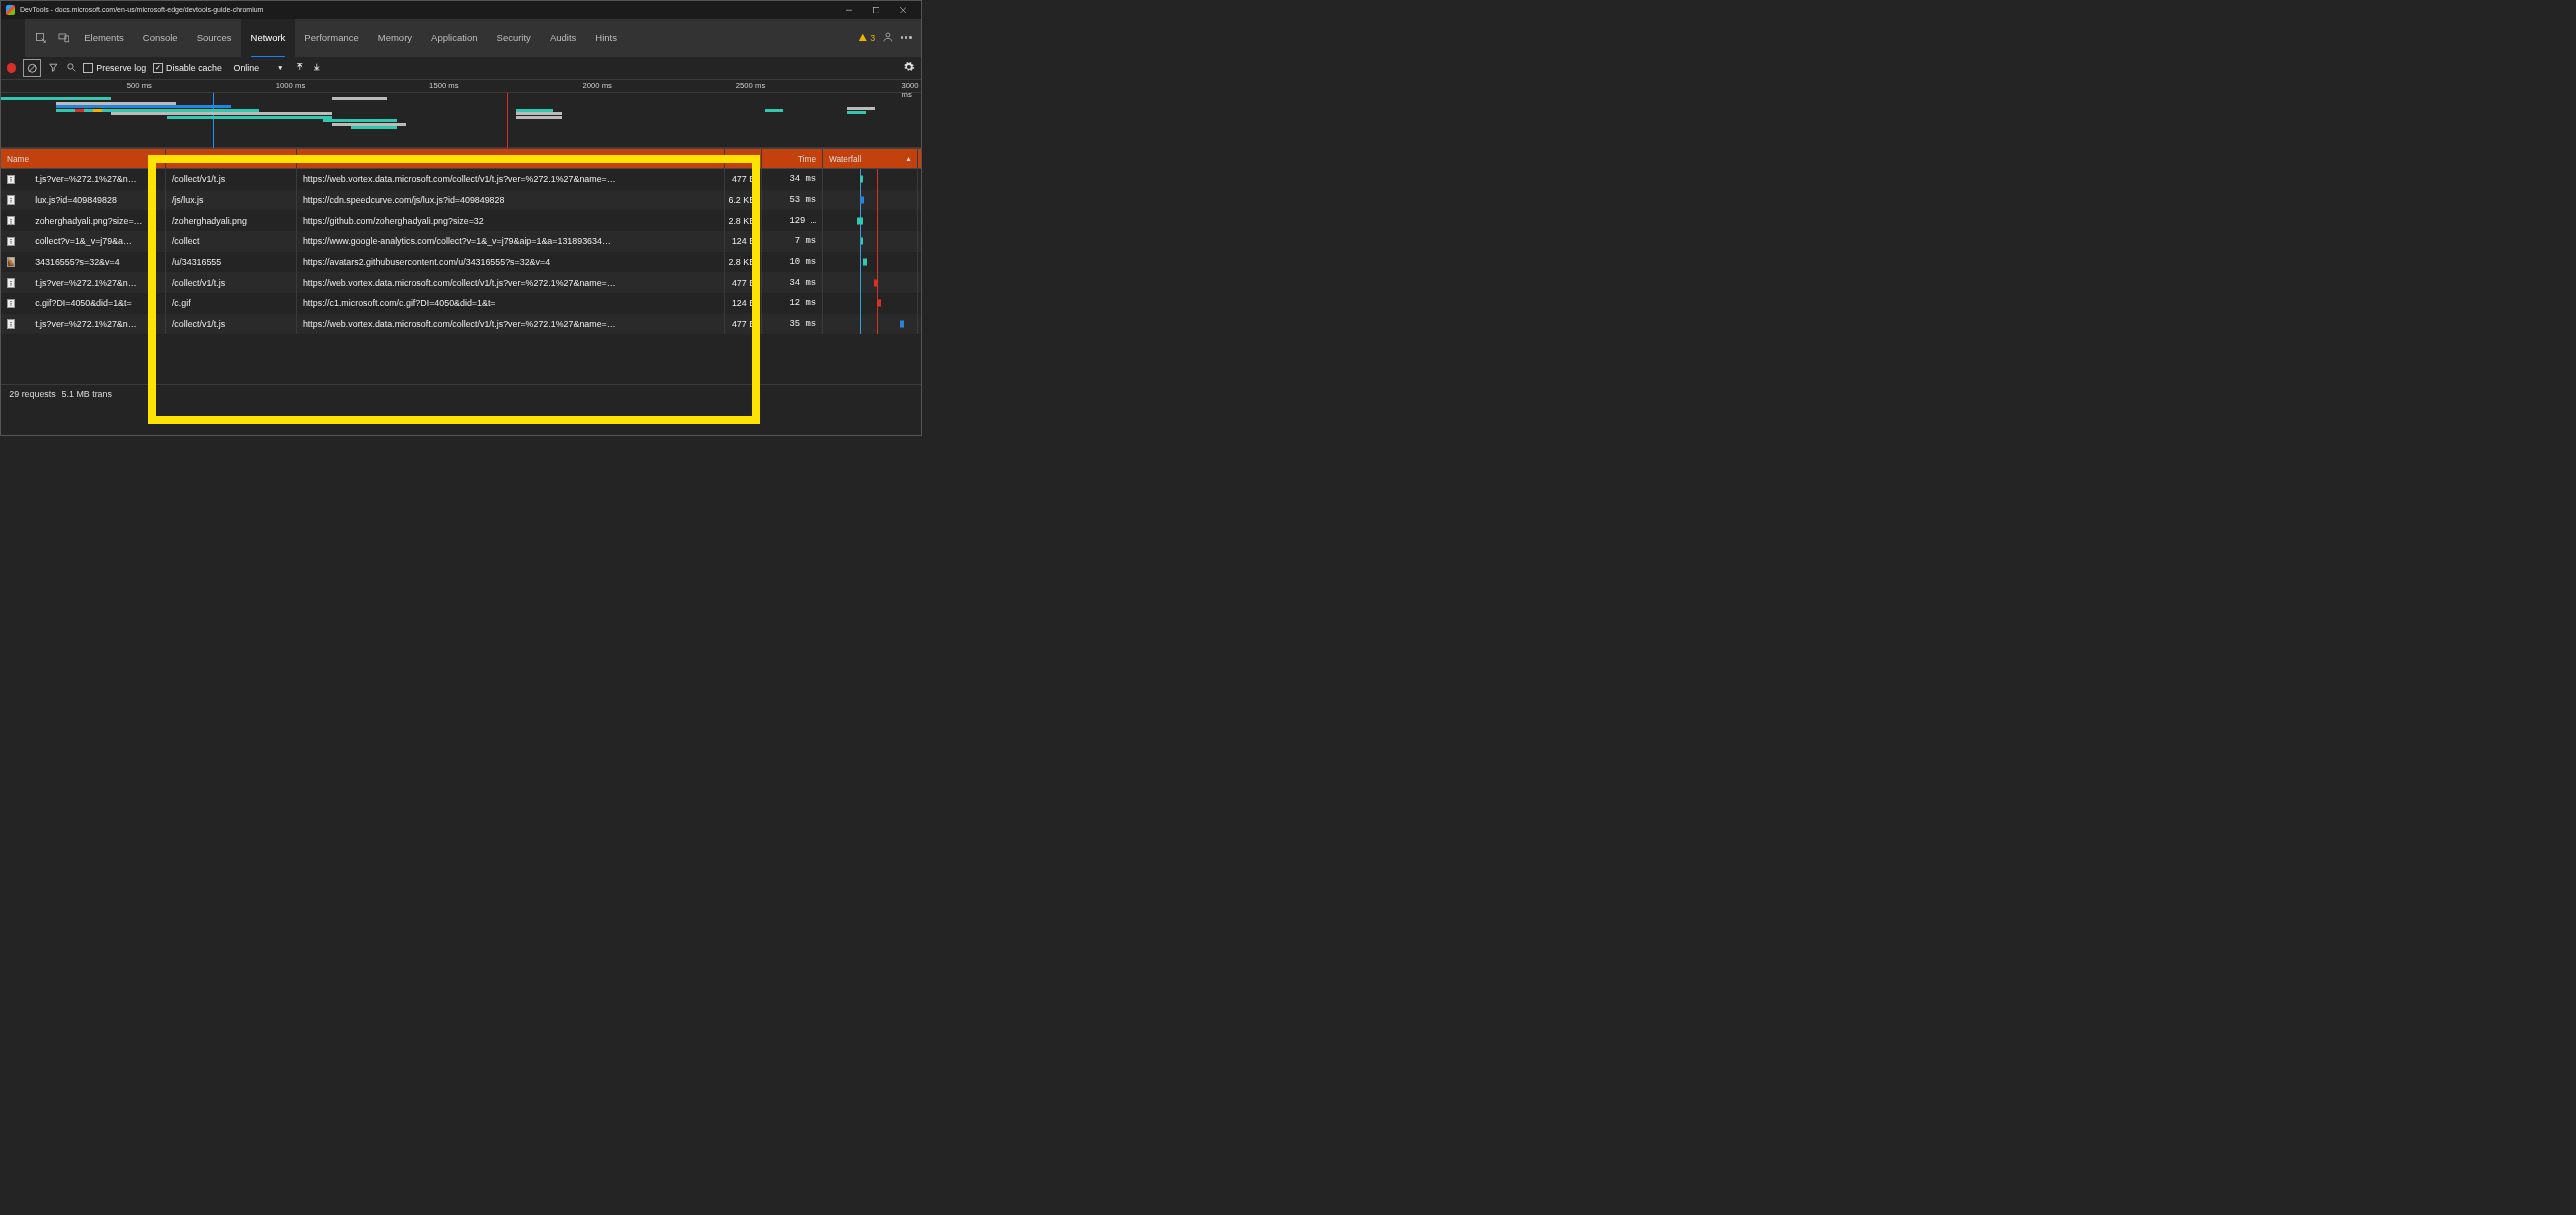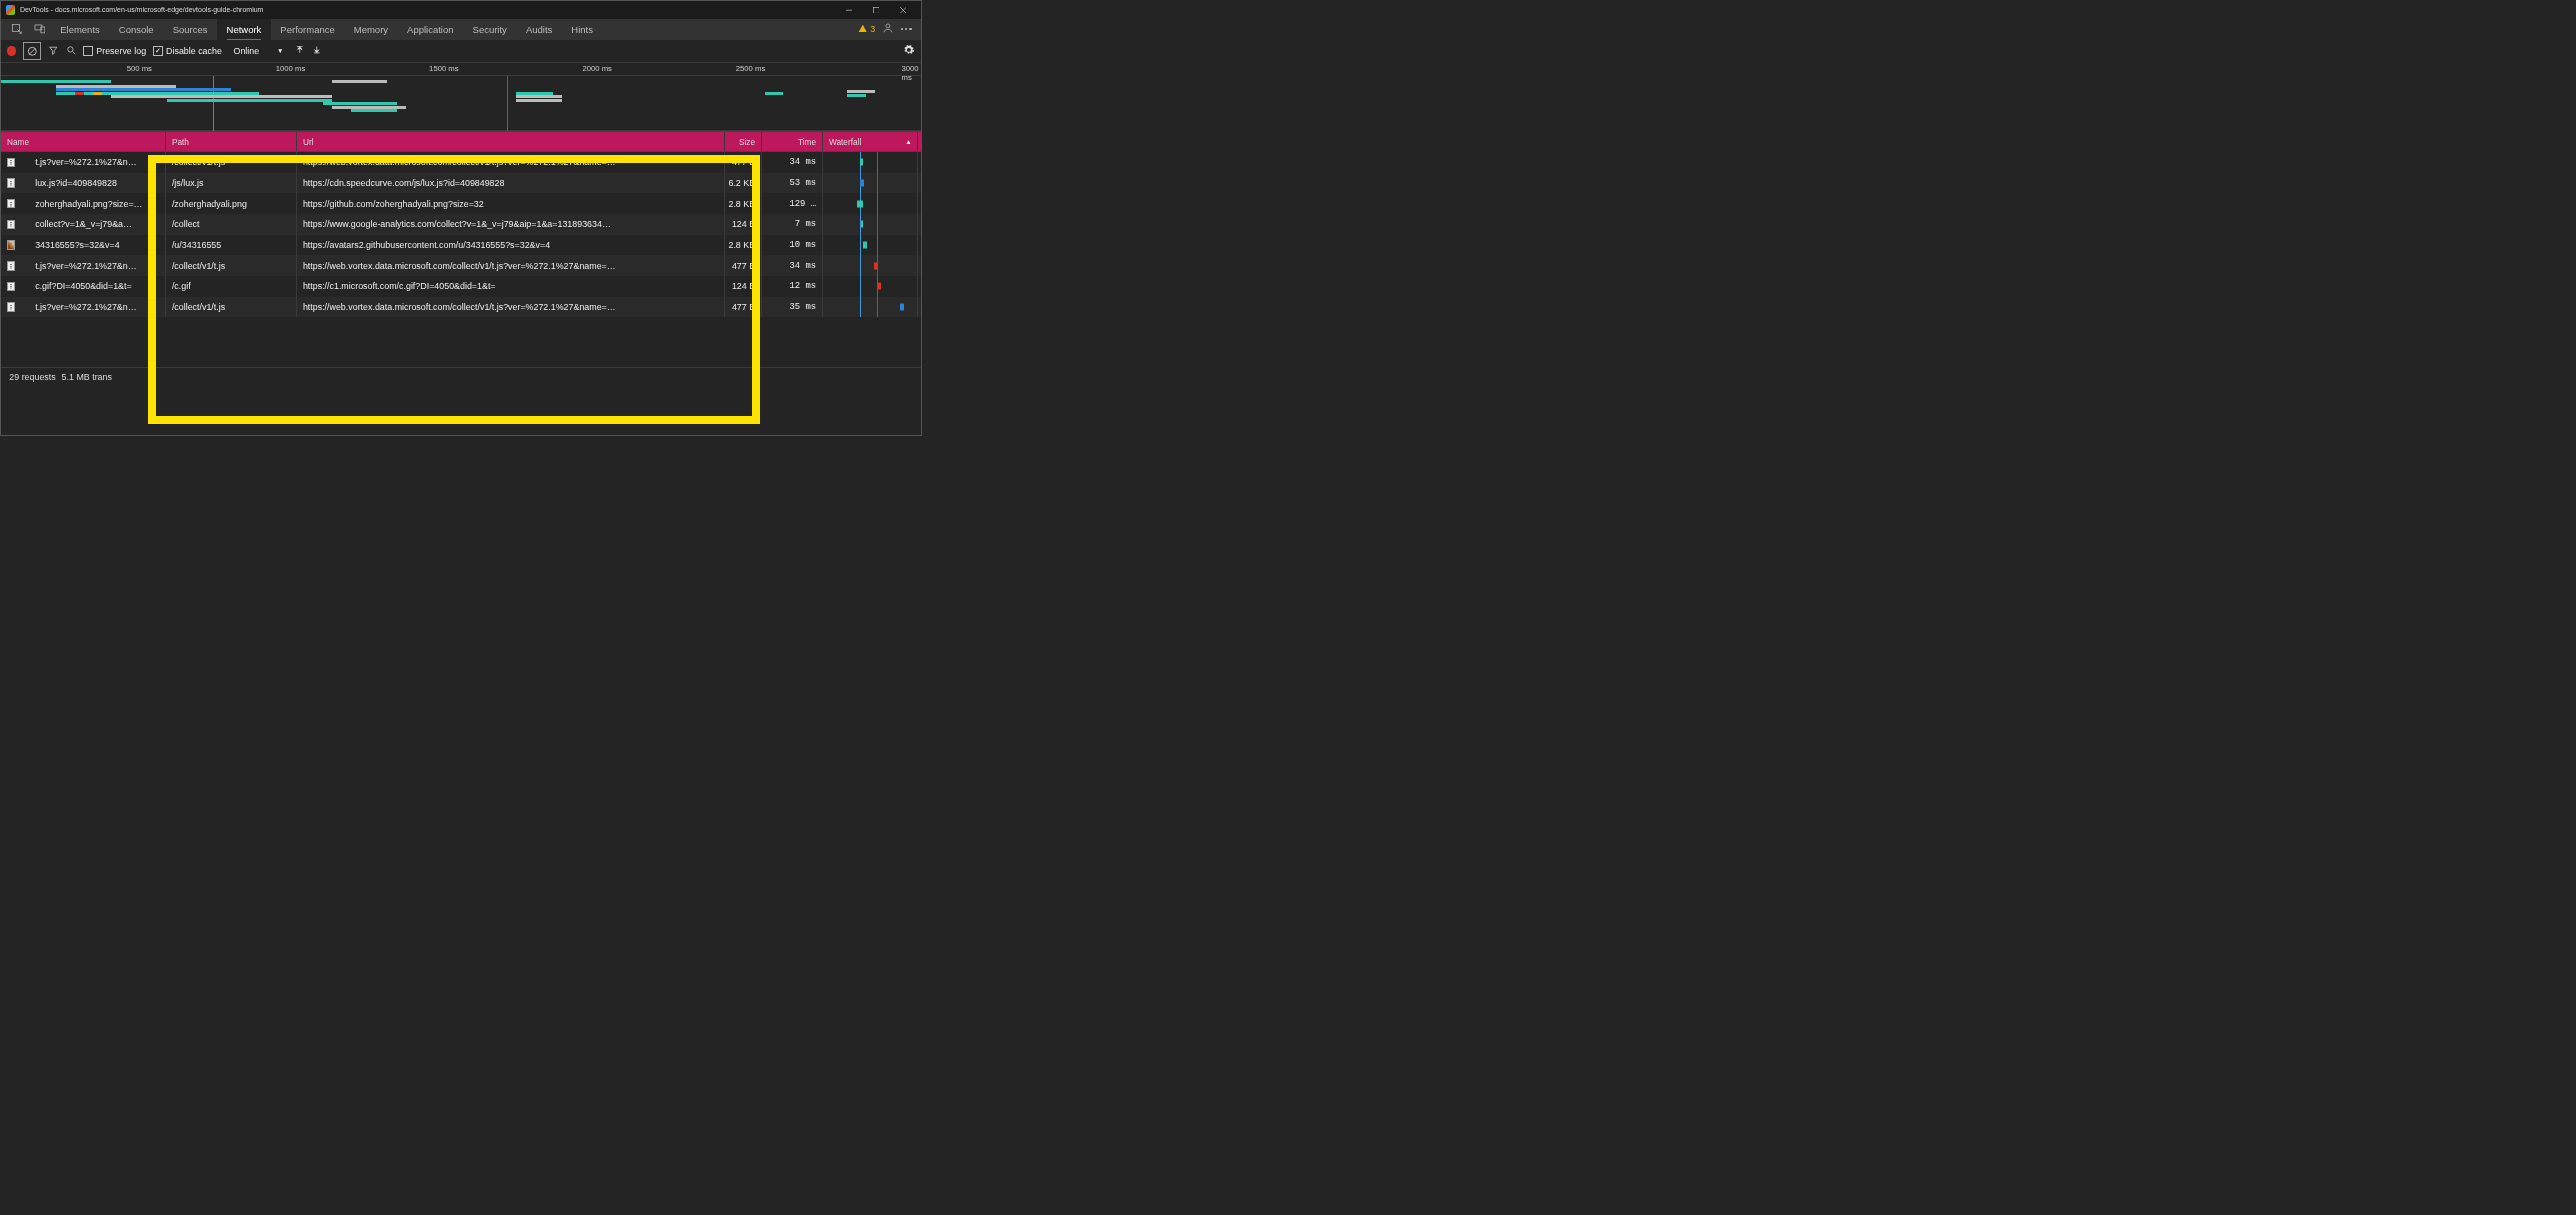--- a/index.html
+++ b/index.html
@@ -32,25 +32,26 @@
   .titlebar .spacer { flex: 1; }
   .titlebar .winbtn {
     width: 27px; height: 17.7px;
     display: flex; align-items: center; justify-content: center;
     color: #ddd; cursor: pointer;
   }
   .winbtn svg { width: 6.5px; height: 6.5px; stroke: #ddd; fill: none; stroke-width: 1; }
 
   
   .tabsbar {
-    height: 21px;
+    height: 38px;
     background: #333333;
     display: flex;
     align-items: stretch;
     padding: 0 4.7px;
+    margin-left: 24px;
   }
   .tabsbar .iconbtn {
     width: 22.5px;
     display: flex; align-items: center; justify-content: center;
     color: #aaa; cursor: pointer;
   }
   .tabsbar .iconbtn svg { width: 11.8px; height: 11.8px; stroke: #bbb; fill: none; stroke-width: 1.5; }
   .tab {
     padding: 0 9.5px;
     display: flex; align-items: center;
@@ -166,21 +167,21 @@
     height: 236px;
     overflow:hidden;
   }
   .nethead, .netrow {
     display:grid;
     grid-template-columns: 165px 131px 428px 37px 61px 95px;
     align-items:center;
     height: 20.7px;
   }
   .nethead {
-    background:#be185d;
+    background:#c2410c;
     color:#ddd;
     font-size:8.3px;
     border-top: 0.6px solid #444;
     border-bottom: 0.6px solid #444;
   }
   .nethead > div, .netrow > div {
     padding: 0 5.9px;
     overflow: hidden;
     white-space: nowrap;
     text-overflow: ellipsis;

